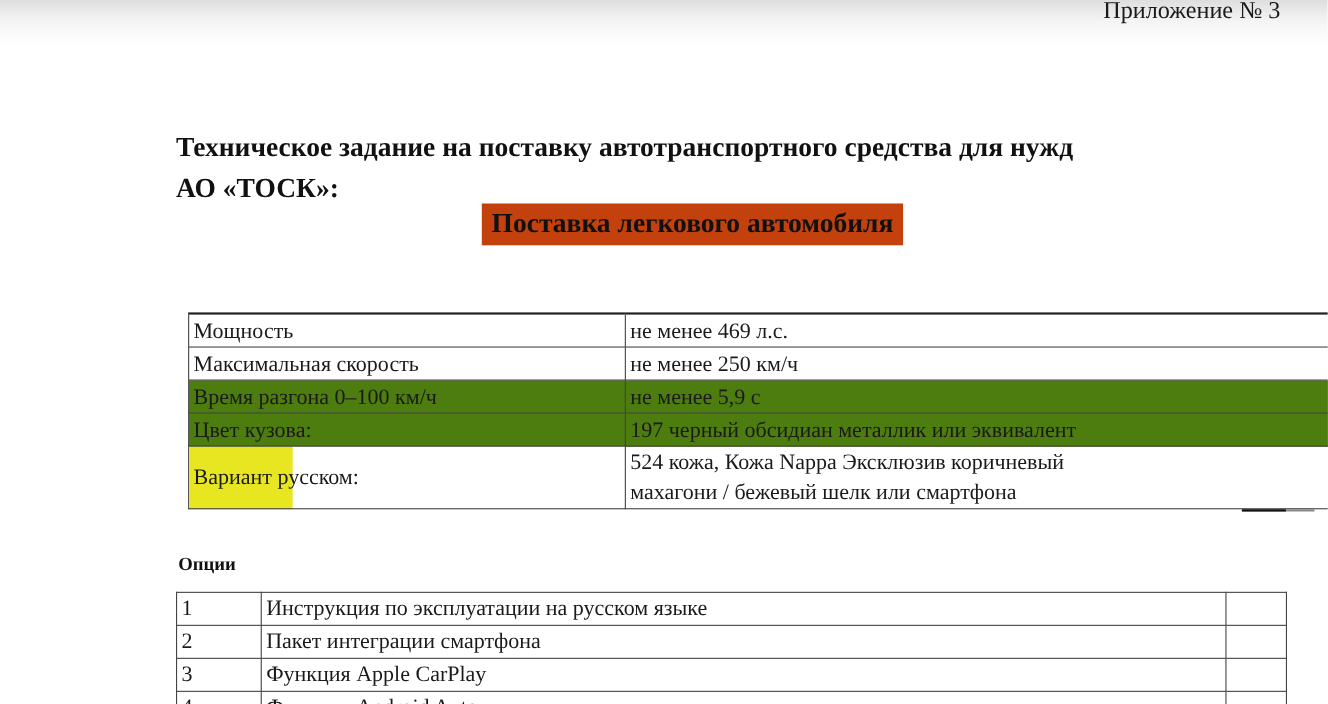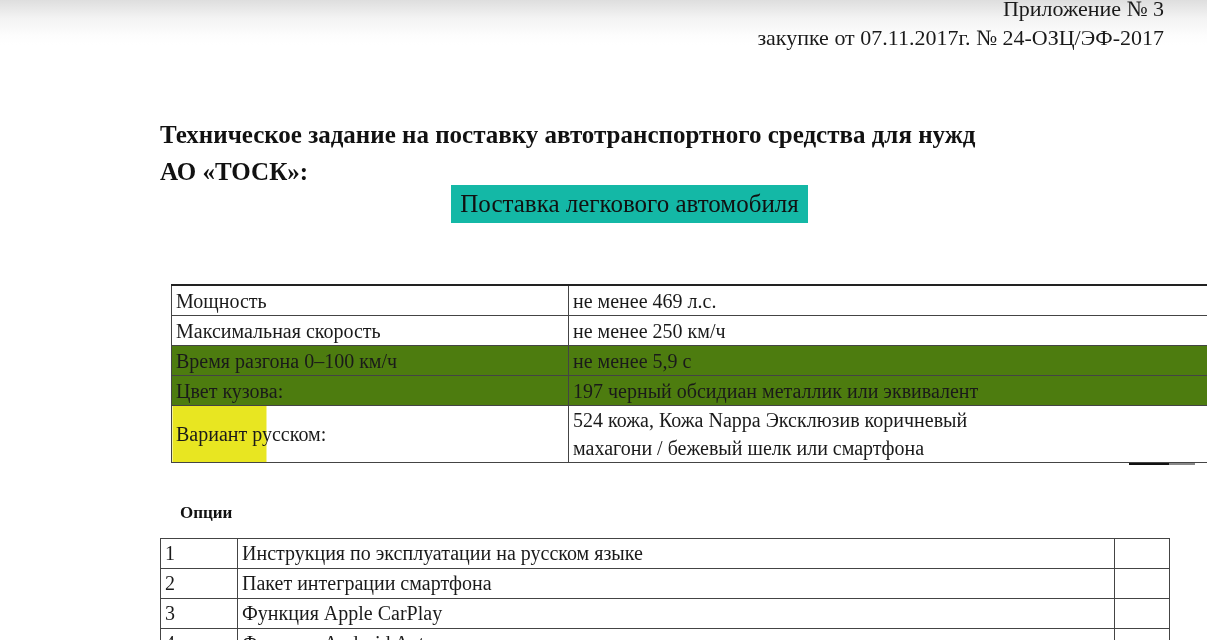--- a/index.html
+++ b/index.html
@@ -18,21 +18,21 @@
       font-size: 22px; line-height: 29px; color: #1a1a1a;
     }
     .title {
       position: absolute; left: 160px; width: 1000px; top: 116px;
       text-align: left; font-weight: bold; font-size: 25px; line-height: 37px; color: #111;
     }
     .subtitle-wrap {
       position: absolute; left: 0; width: 1207px; top: 185px; text-align: center;
     }
     .subtitle {
-      display: inline-block; background: #14b8a6; font-weight: normal; font-size: 25px;
+      display: inline-block; background: #c2410c; font-weight: bold; font-size: 25px;
       line-height: 38px; padding: 0 9px; margin-left: 52px; color: #111;
     }
     table { border-collapse: collapse; position: absolute; }
     .spec-table { left: 171px; top: 284px; width: 1128px; }
     .spec-table td {
       border: 1.5px solid #444; font-size: 20px; line-height: 28px; padding: 0 4px;
       vertical-align: middle; color: #1a1a1a;
     }
     .spec-table tr:first-child td { border-top: 2.5px solid #222; }
     .spec-table td.label { width: 388px; }
@@ -42,38 +42,37 @@
     }
     .spec-row td { height: 29px; }
     .spec-row.tall td { height: 56px; }
     .tail-line {
       position: absolute; left: 1129px; top: 463px; width: 66px; height: 2px; background: #888;
     }
     .tail-line-dark {
       position: absolute; left: 1129px; top: 463px; width: 40px; height: 2px; background: #111;
     }
     .options-heading {
-      position: absolute; left: 180px; top: 503px; font-weight: bold; font-size: 17px; color: #111;
+      position: absolute; left: 162px; top: 503px; font-weight: bold; font-size: 17px; color: #111;
     }
     .options-table { left: 160px; top: 538px; width: 1010px; }
     .options-table td {
       border: 1.5px solid #444; font-size: 20px; line-height: 29px; padding: 0 4px; height: 29px;
       color: #1a1a1a;
     }
     .options-table td.num { width: 68px; }
     .options-table td.chk { width: 46px; }
   </style>
 </head>
 <body>
 
 <div class="top-shade"></div>
 
 <div class="appendix">
   <div>Приложение № 3</div>
-  <div>закупке от 07.11.2017г. № 24-ОЗЦ/ЭФ-2017</div>
 </div>
 
 <div class="title">
   <div>Техническое задание на поставку автотранспортного средства для нужд</div>
   <div>АО «ТОСК»:</div>
 </div>
 
 <div class="subtitle-wrap">
   <span class="subtitle">Поставка легкового автомобиля</span>
 </div>

